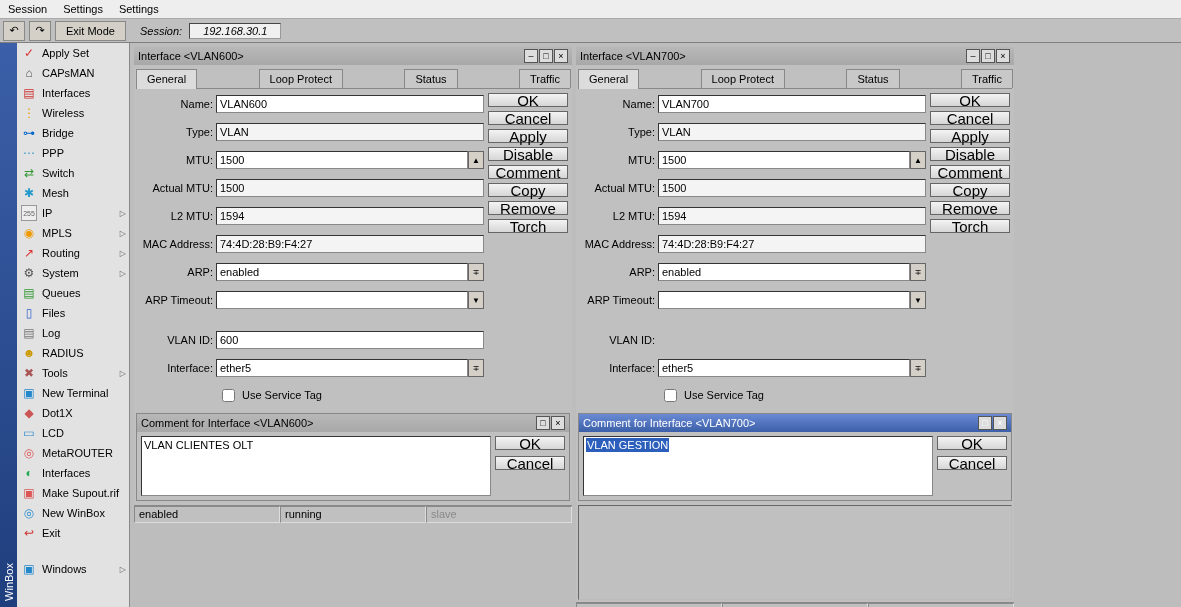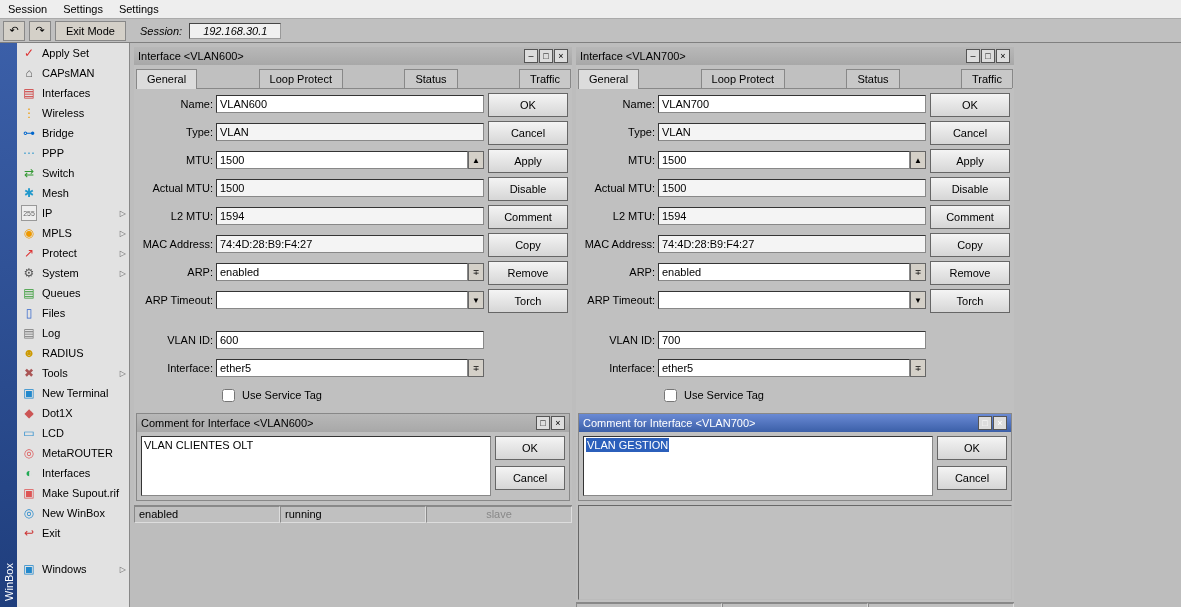--- a/index.html
+++ b/index.html
@@ -23,31 +23,31 @@
   .titlebar { height:18px; background:linear-gradient(to bottom,#b8b8b8,#a8a8a8); display:flex; align-items:center; padding:0 4px; color:#000; font-size:11px; }
   .titlebar.active { background:linear-gradient(to bottom,#6a8ad4,#3b5fa8); color:#fff; }
   .titlectl { margin-left:auto; display:flex; gap:1px; }
   .wbtn { width:14px; height:14px; border:1px solid #555; background:#ddd; font-size:9px; display:inline-flex; align-items:center; justify-content:center; line-height:1;}
   .tabs { display:flex; height:22px; align-items:flex-end; border-bottom:1px solid #888; background:#c0c0c0; margin:2px 2px 0 2px;justify-content:space-between;}
   .tab { padding:3px 10px; border:1px solid #888; border-bottom:none; background:#c8c8c8; font-size:11px; margin-right:-1px;}
   .tab.active { background:#dcdcdc; position:relative; top:1px; padding-bottom:4px;}
   .winbody { display:flex; padding:4px; gap:4px; }
   .formcol { flex:1; display:flex; flex-direction:column; gap:6px;}
   .btncol { width:80px; display:flex; flex-direction:column; gap:4px;}
-  .pbtn { height:24px; border:1px solid #666; background:linear-gradient(to bottom,#f4f4f4,#d6d6d6); font-size:11px; display:flex; align-items:center; justify-content:center;}
+  .pbtn { height:14px; border:1px solid #666; background:linear-gradient(to bottom,#f4f4f4,#d6d6d6); font-size:15px; display:flex; align-items:center; justify-content:center;}
   .row { display:flex; align-items:center; height:22px; gap:3px;}
   .row label { width:75px; text-align:right; font-size:11px;}
   .row input[type=text] { flex:1; height:18px; border:1px inset #888; background:#fff; padding:0 3px; font-size:11px;}
   .row .combo { display:flex; flex:1;}
   .row .combo input { flex:1; }
   .row .combo .dd { width:16px; height:18px; border:1px solid #666; background:#d4d0c8; display:inline-flex; align-items:center; justify-content:center; font-size:8px;}
   .chk { display:flex; align-items:center; gap:4px; margin-left:80px; height:20px; font-size:11px;}
   .statusbar { display:flex; height:18px; border-top:1px solid #888; background:#c0c0c0; font-size:11px;}
   .statusbar div { flex:1; border:1px inset #ddd; padding:1px 4px;}
-  .statusbar .dis { color:#888;text-align:center;}
+  .statusbar .dis { color:#888;}
   .commentwin { position:relative; margin:4px 2px; }
   .cbody { display:flex; padding:4px; gap:4px;}
   .cbody textarea { flex:1; height:60px; border:1px inset #888; font-family:inherit; font-size:11px; padding:2px; resize:none;}
   .cbtncol { width:70px; display:flex; flex-direction:column; gap:6px;}
   .blank { height:95px; border:1px inset #bbb; margin:2px 2px;}
   .sel {background:#2b5fbb;color:#fff;padding:1px;}
 </style>
 </head>
 <body>
 
@@ -107,21 +107,21 @@
         <span>IP</span>
         <span class="tri">▷</span>
       </div>
       <div class="side-item">
         <span class="ic" style="color: rgb(238, 153, 0);">◉</span>
         <span>MPLS</span>
         <span class="tri">▷</span>
       </div>
       <div class="side-item">
         <span class="ic" style="color: rgb(221, 51, 51);">↗</span>
-        <span>Protect</span>
+        <span>Routing</span>
         <span class="tri">▷</span>
       </div>
       <div class="side-item">
         <span class="ic" style="color: rgb(85, 85, 85);">⚙</span>
         <span>System</span>
         <span class="tri">▷</span>
       </div>
       <div class="side-item">
         <span class="ic" style="color: rgb(51, 153, 51);">▤</span>
         <span>Queues</span>
@@ -347,21 +347,20 @@
             <div class="row">
               <label>ARP Timeout:</label>
               <div class="combo">
                 <input type="text" style="">
                 <span class="dd">▼</span>
               </div>
             </div>
             <div style="height: 6px;"></div>
             <div class="row">
               <label>VLAN ID:</label>
-              <input type="text" value="700" style="">
             </div>
             <div class="row">
               <label>Interface:</label>
               <div class="combo">
                 <input type="text" value="ether5" style="">
                 <span class="dd">∓</span>
               </div>
             </div>
             <div class="chk">
               <input type="checkbox" style="">

